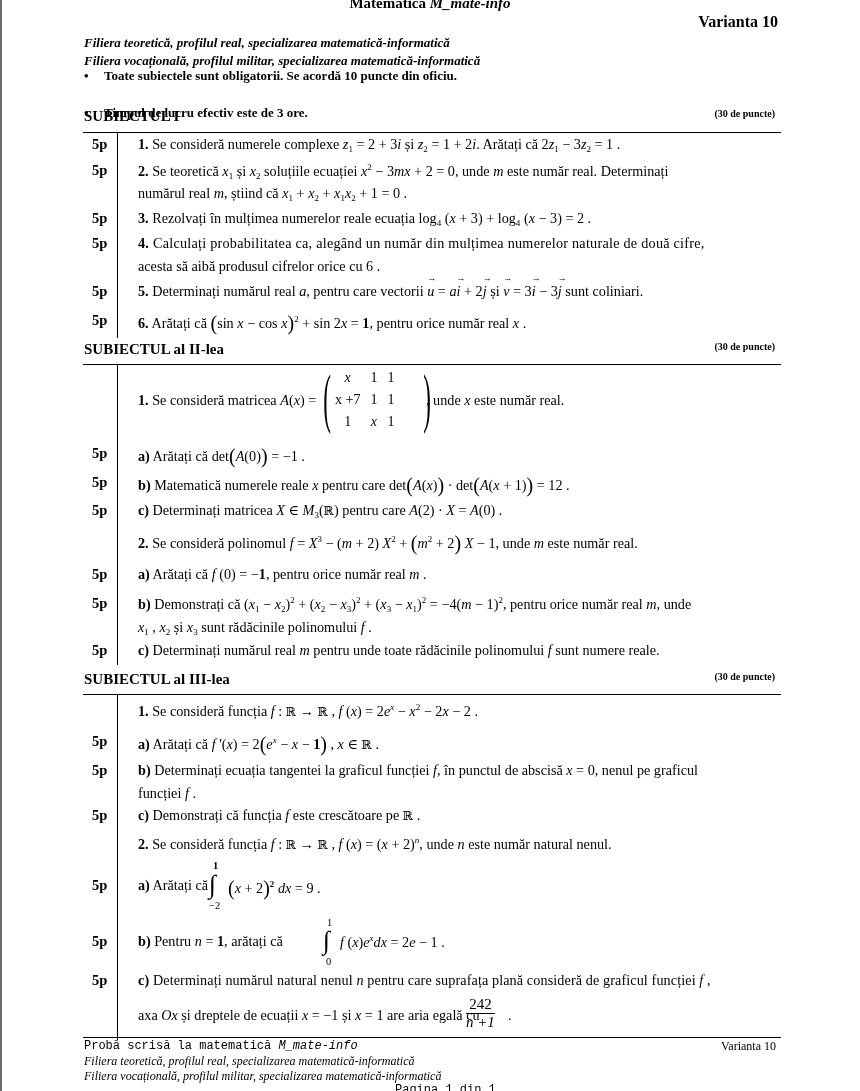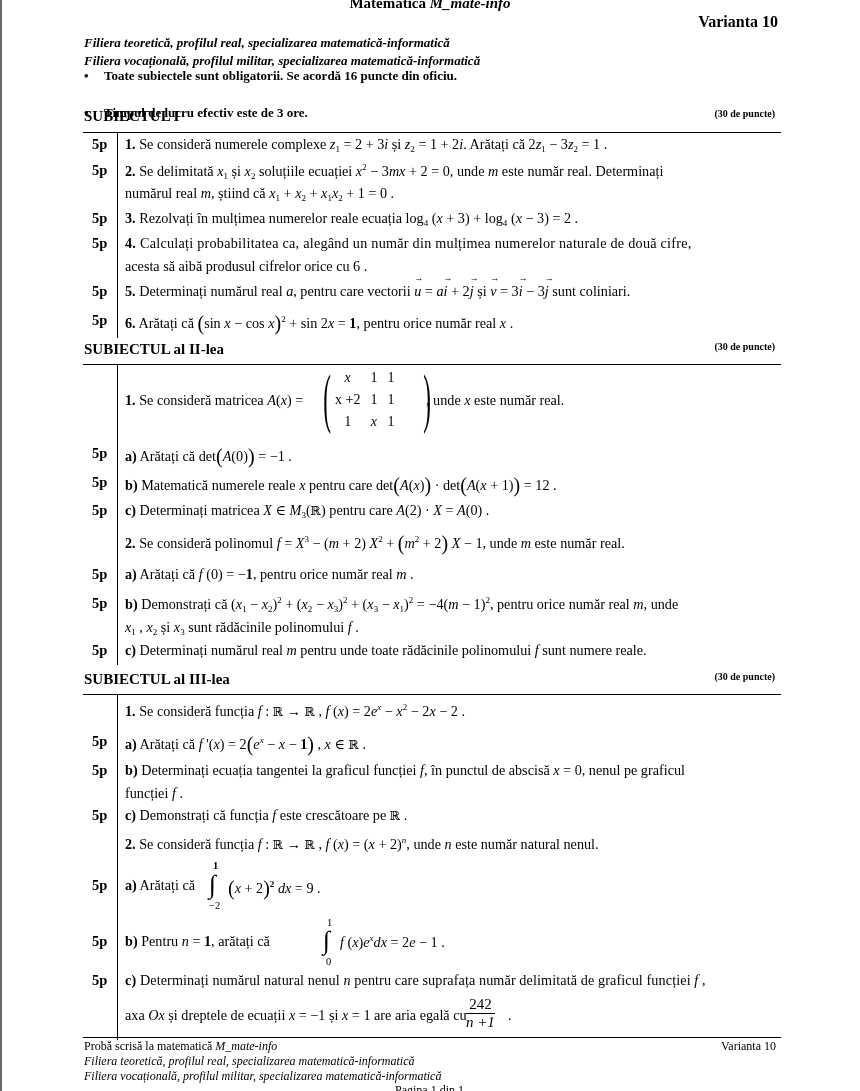--- a/index.html
+++ b/index.html
@@ -15,64 +15,64 @@
   .title { left: 0; width: 860px; top: -5px; text-align: center; font-weight: bold; font-size: 15px; }
   .variant { right: 82px; top: 13px; font-weight: bold; font-size: 16px; }
   .fil { left: 84px; font-style: italic; font-weight: bold; font-size: 13px; }
   .bullet { left: 84px; font-weight: bold; font-size: 13px; }
   .bullet .dot { display: inline-block; width: 20px; }
   .sect { left: 84px; font-weight: bold; font-size: 15px; }
   .pts { right: 85px; font-weight: bold; font-size: 10px; }
   .hrule { position: absolute; left: 83px; width: 698px; height: 1px; background: #000; }
   .vrule { position: absolute; left: 117px; width: 1px; background: #000; }
   .p5 { position: absolute; left: 92px; font-weight: bold; font-size: 14.5px; }
-  .q { left: 125px; font-size: 14.2px; }
+  .q { left: 138px; font-size: 14.2px; }
   .m { font-style: italic; }
   sup { font-size: 9px; vertical-align: 6px; }
   sub { font-size: 9px; vertical-align: -3px; }
   .vec { position: relative; display: inline-block; }
   .vec::before { content: "\2192"; position: absolute; top: -10px; left: 0; font-size: 9px; font-style: normal; }
   .big { font-size: 20px; vertical-align: -2px; }
   .matrix { position: absolute; left: 326px; top: 367px; width: 100px; height: 68px; }
   .matrix .par { position: absolute; top: -2px; font-size: 66px; line-height: 66px; transform: scaleX(0.35); font-weight: 100; }
   .matrix .lp { left: -10px; }
   .matrix .rp { right: -12px; }
   .matrix table { position: absolute; left: 4px; top: 0; border-collapse: collapse; }
   .matrix td { font-size: 14px; height: 22px; padding: 0 5px; text-align: center; }
   .integral { position: absolute; font-size: 26px; line-height: 26px; }
   .lim { position: absolute; font-size: 10.5px; }
   .frac { position: absolute; text-align: center; font-size: 15px; }
   .frac .num { border-bottom: 1px solid #000; padding: 0 2px; }
-  .foot { left: 84px; font-size: 12px; }
+  .foot { left: 84px; font-size: 12px; font-family: Liberation Mono, monospace; }
   .foot-i { left: 84px; font-size: 12px; font-style: italic; }
   .foot-r { right: 84px; font-size: 12px; }
   .dbl { font-family: "DejaVu Serif", serif; font-size: 12.5px; }
 </style>
 </head>
 <body>
 
 <div class="page-border"></div>
 
 <div class="abs title"><span>Matematică </span><span class="i">M_mate-info</span></div>
 <div class="abs variant">Varianta 10</div>
 <div class="abs fil" style="top:35px">Filiera teoretică, profilul real, specializarea matematică-informatică</div>
 <div class="abs fil" style="top:53px">Filiera vocațională, profilul militar, specializarea matematică-informatică</div>
-<div class="abs bullet" style="top:68px"><span class="dot">•</span><span>Toate subiectele sunt obligatorii. Se acordă 16 puncte din oficiu.</span></div>
+<div class="abs bullet" style="top:68px"><span class="dot">•</span><span>Toate subiectele sunt obligatorii. Se acordă 10 puncte din oficiu.</span></div>
 <div class="abs bullet" style="top:105px"><span class="dot">•</span><span>Timpul de lucru efectiv este de 3 ore.</span></div>
 
 <div class="abs sect" style="top:108px">SUBIECTUL I</div>
 <div class="abs pts" style="top:108px">(30 de puncte)</div>
 <div class="hrule" style="top:132px"></div>
 <div class="vrule" style="top:133px;height:205px"></div>
 
 <div class="p5" style="top:136px">5p</div>
 <div class="abs q" style="top:136px"><span class="b">1.</span> <span>Se consideră numerele complexe </span><span class="m">z</span><sub>1</sub> = 2 + 3<span class="m">i</span><span> și </span><span class="m">z</span><sub>2</sub> = 1 + 2<span class="m">i</span><span>. Arătați că </span>2<span class="m">z</span><sub>1</sub> − 3<span class="m">z</span><sub>2</sub> = 1 .</div>
 
 <div class="p5" style="top:162px">5p</div>
-<div class="abs q" style="top:162px;width:650px"><span class="b">2.</span> <span>Se delimitată </span><span class="m">x</span><sub>1</sub><span> și </span><span class="m">x</span><sub>2</sub><span> soluțiile ecuației </span><span class="m">x</span><sup>2</sup> − 3<span class="m">mx</span> + 2 = 0<span>, unde </span><span class="m">m</span><span> este număr real.  Determinați</span></div>
+<div class="abs q" style="top:162px;width:650px"><span class="b">2.</span> <span>Se teoretică </span><span class="m">x</span><sub>1</sub><span> și </span><span class="m">x</span><sub>2</sub><span> soluțiile ecuației </span><span class="m">x</span><sup>2</sup> − 3<span class="m">mx</span> + 2 = 0<span>, unde </span><span class="m">m</span><span> este număr real.  Determinați</span></div>
 <div class="abs q" style="top:185px"><span>numărul real </span><span class="m">m</span><span>, știind că </span><span class="m">x</span><sub>1</sub> + <span class="m">x</span><sub>2</sub> + <span class="m">x</span><sub>1</sub><span class="m">x</span><sub>2</sub> + 1 = 0 .</div>
 
 <div class="p5" style="top:210px">5p</div>
 <div class="abs q" style="top:210px"><span class="b">3.</span> <span>Rezolvați în mulțimea numerelor reale ecuația </span>log<sub>4</sub> (<span class="m">x</span> + 3) + log<sub>4</sub> (<span class="m">x</span> − 3) = 2 .</div>
 
 <div class="p5" style="top:235px">5p</div>
 <div class="abs q" style="top:235px;letter-spacing:0.25px"><span class="b">4.</span> <span>Calculați probabilitatea ca, alegând un număr din mulțimea numerelor naturale de două cifre,</span></div>
 <div class="abs q" style="top:258px"><span>acesta să aibă produsul cifrelor orice cu </span>6 .</div>
 
 <div class="p5" style="top:283px">5p</div>
@@ -90,21 +90,21 @@
 <div class="matrix">
   <span class="par lp">(</span>
   <table>
     <tbody>
         <tr>
           <td class="m">x</td>
           <td>1</td>
           <td>1</td>
         </tr>
     <tr>
-          <td>x +2</td>
+          <td>x +7</td>
           <td>1</td>
           <td>1</td>
         </tr>
     <tr>
           <td>1</td>
           <td class="m">x</td>
           <td>1</td>
         </tr>
   </tbody>
     </table>
@@ -160,21 +160,21 @@
 <div class="abs q" style="left:228px;top:877px"><span class="big">(</span><span class="m">x</span> + 2<span class="big">)</span><sup><b>2</b></sup> <span class="m">dx</span> = 9 .</div>
 
 <div class="p5" style="top:933px">5p</div>
 <div class="abs q" style="top:933px"><span class="b">b)</span> <span>Pentru </span><span class="m">n</span> = <b>1</b><span>, arătați că </span></div>
 <div class="lim" style="left:327px;top:917px">1</div>
 <div class="integral" style="left:323px;top:928px">∫</div>
 <div class="lim" style="left:326px;top:956px">0</div>
 <div class="abs q" style="left:340px;top:933px"><span class="m">f</span> (<span class="m">x</span>)<span class="m">e</span><sup class="m">x</sup><span class="m">dx</span> = 2<span class="m">e</span> − 1 .</div>
 
 <div class="p5" style="top:972px">5p</div>
-<div class="abs q" style="top:972px;letter-spacing:0.1px"><span class="b">c)</span> <span>Determinați numărul natural nenul </span><span class="m">n</span><span> pentru care suprafața număr delimitată de graficul funcției </span><span class="m">f</span> ,</div>
+<div class="abs q" style="top:972px;letter-spacing:0.1px"><span class="b">c)</span> <span>Determinați numărul natural nenul </span><span class="m">n</span><span> pentru care suprafața plană consideră de graficul funcției </span><span class="m">f</span> ,</div>
 <div class="abs q" style="top:1007px"><span>axa </span><span class="m">Ox</span><span> și dreptele de ecuații </span><span class="m">x</span> = −1<span> și </span><span class="m">x</span> = 1<span> are aria egală cu </span></div>
 <div class="frac" style="left:466px;top:996px">
   <div class="num">242</div>
   <div class="m">n +1</div>
 </div>
 <div class="abs q" style="left:508px;top:1007px">.</div>
 
 <div class="hrule" style="top:1037px"></div>
 <div class="abs foot" style="top:1039px"><span>Probă scrisă la matematică </span><span class="i">M_mate-info</span></div>
 <div class="abs foot-r" style="top:1039px">Varianta 10</div>

